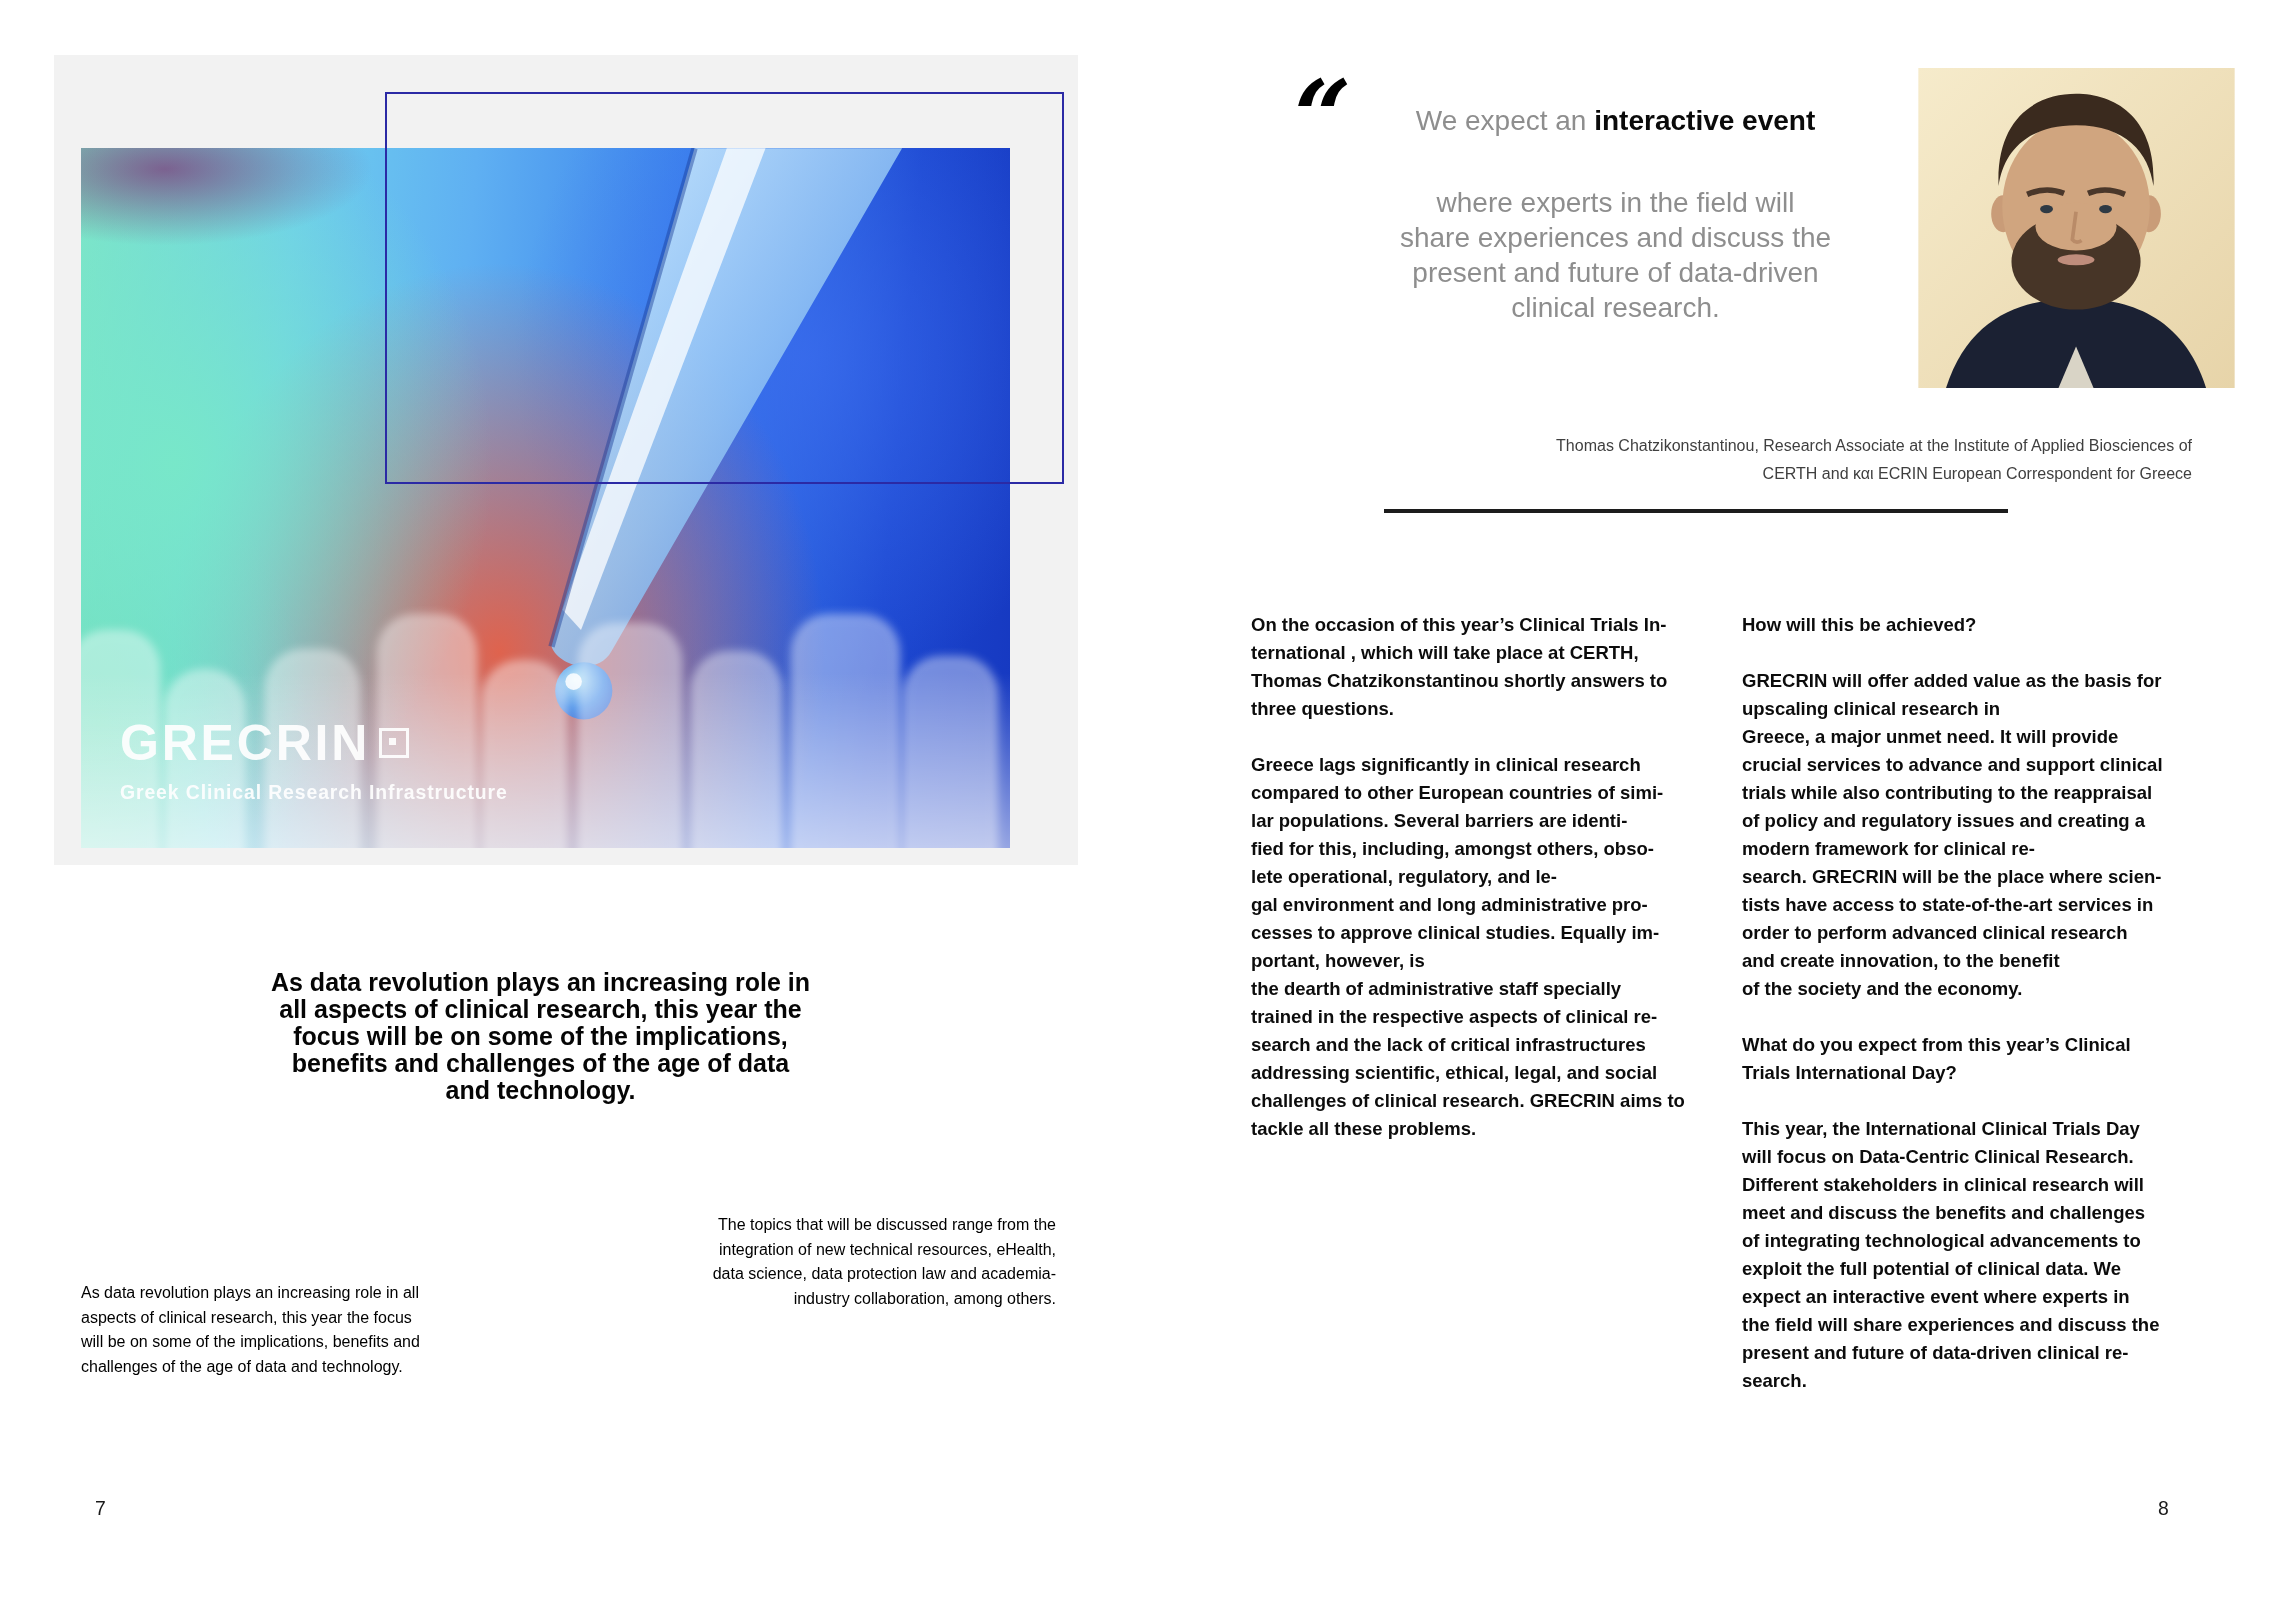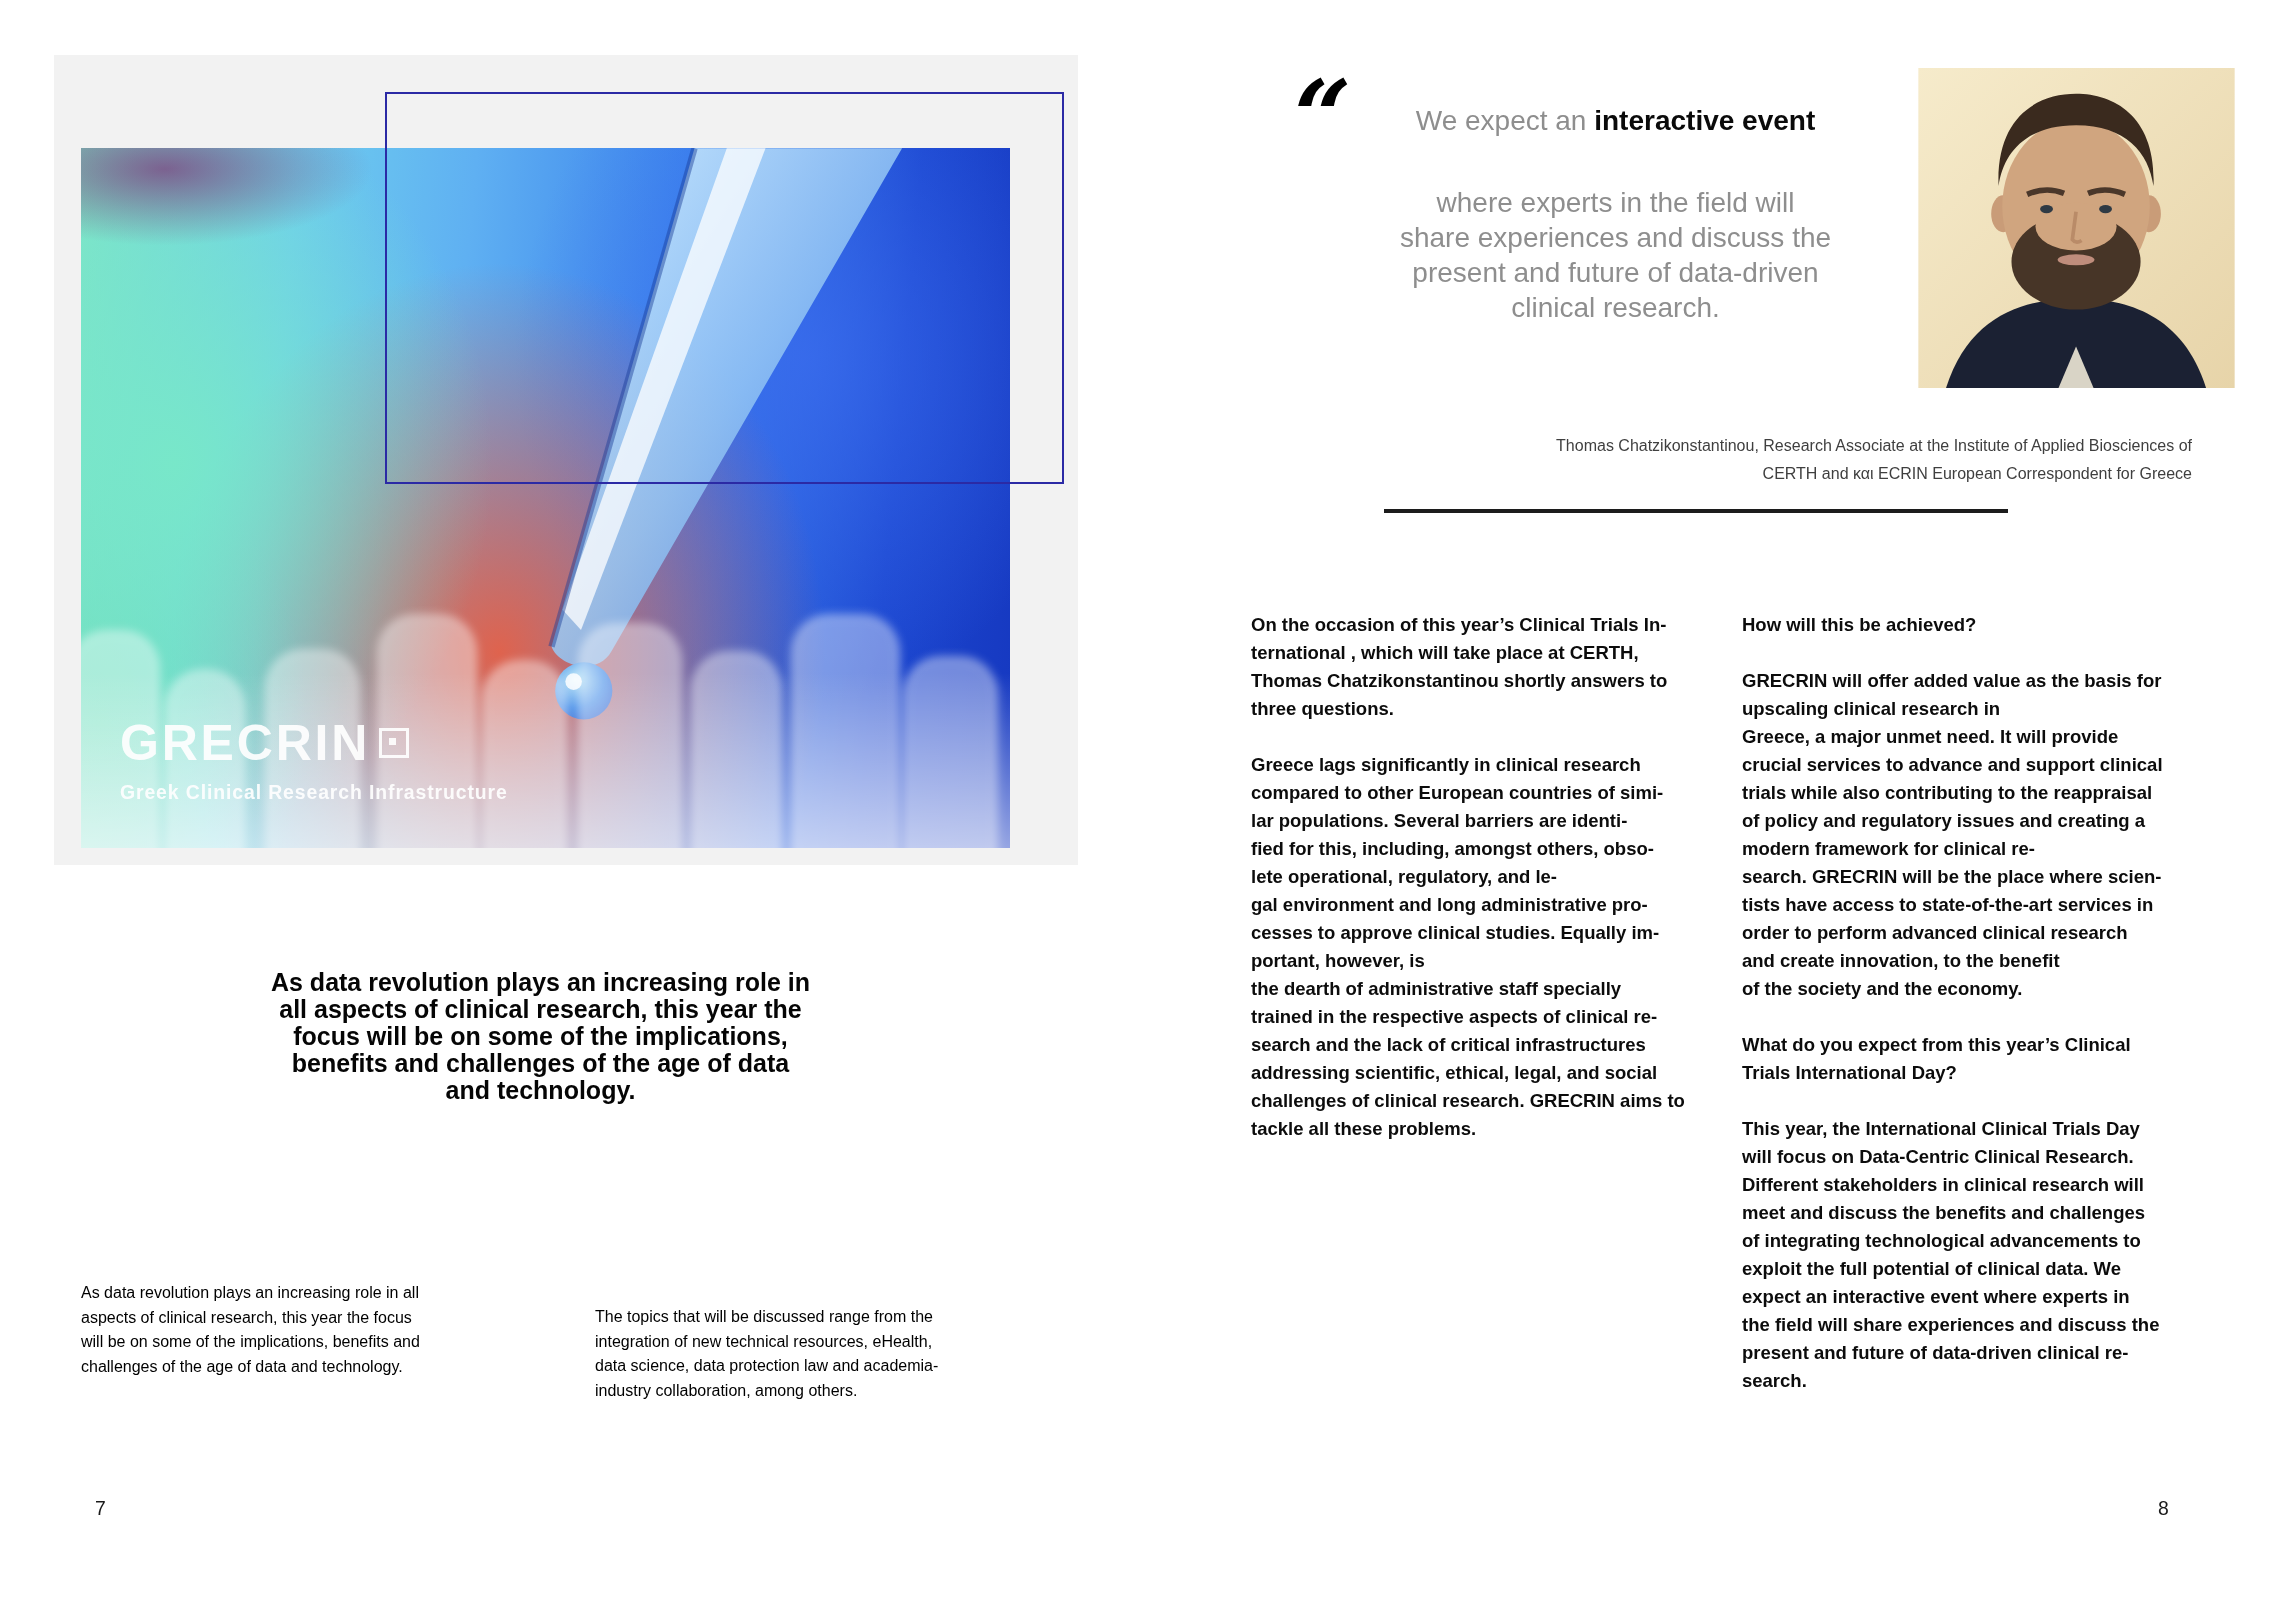--- a/index.html
+++ b/index.html
@@ -35,21 +35,21 @@
   .logo-text{font-size:50px;font-weight:bold;letter-spacing:2.8px;line-height:1;}
   .logo-mark{width:24px;height:24px;border:3.7px solid #ffffff;display:inline-block;position:relative;}
   .logo-mark::after{content:"";position:absolute;left:6.5px;top:6.5px;width:7.4px;height:7.4px;background:#ffffff;}
   .logo-tagline{font-size:19.4px;margin-top:13px;letter-spacing:0.9px;font-weight:bold;}
   .headline{
     left:125px;top:969px;width:831px;text-align:center;
     font-size:25px;font-weight:bold;line-height:27px;color:#050505;white-space:pre-line;
   }
   .body-col{font-size:16px;line-height:24.5px;color:#000000;white-space:pre-line;}
   .col-a{left:81px;top:1281px;width:452px;}
-  .col-b{left:595px;top:1305px;width:461px;}
+  .col-b{left:595px;top:1213px;width:461px;text-align:right;}
   .pgnum{font-size:19.4px;color:#1a1a1a;}
   .pg-left{left:95px;top:1497px;}
   .pg-right{left:2158px;top:1497px;}
 
   
   .quote-mark{
     left:1294px;top:66px;font-family:"DejaVu Serif", serif;font-style:italic;font-weight:bold;
     font-size:100px;line-height:1;color:#000;
   }
   .quote-block{

